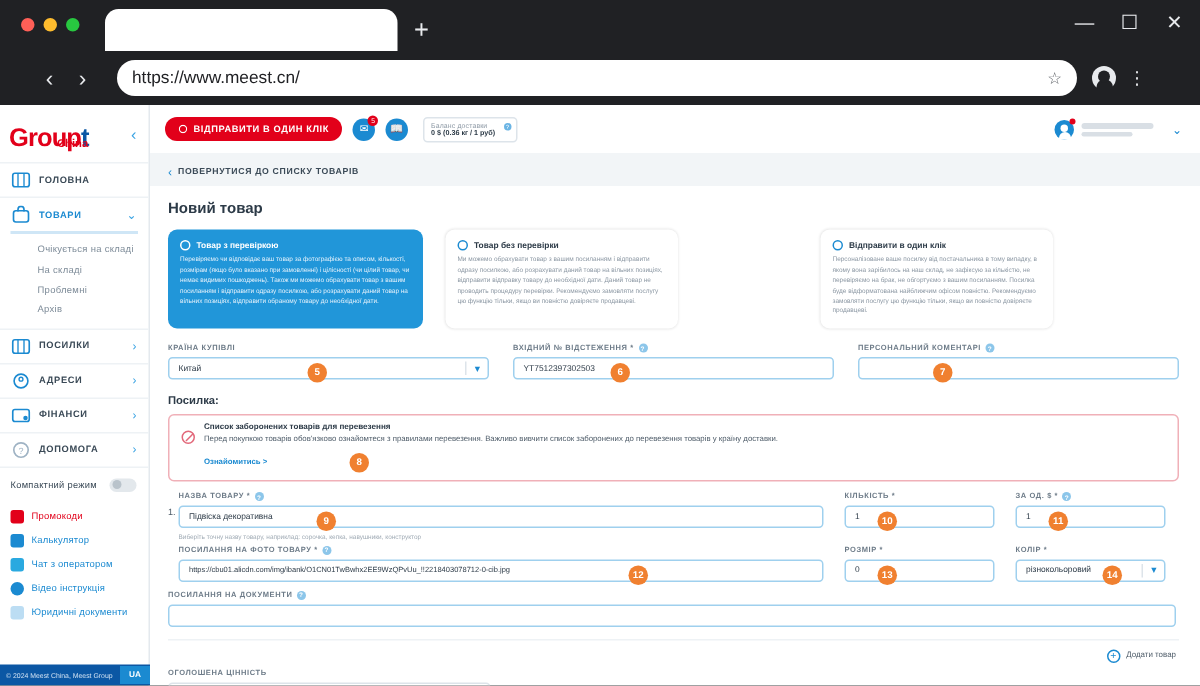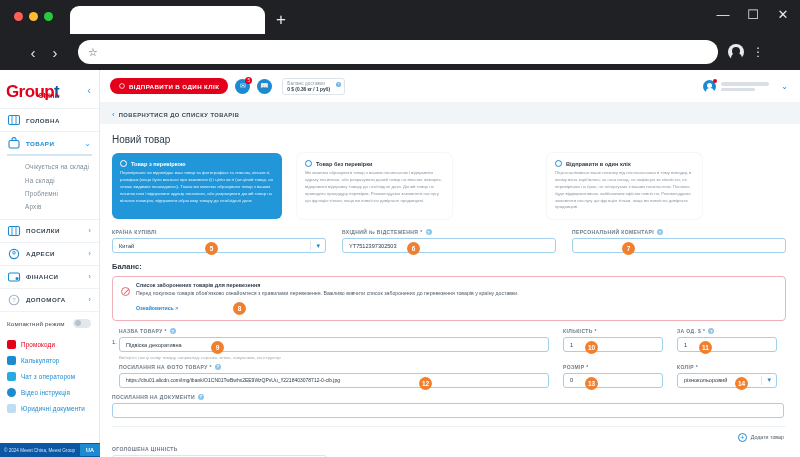--- a/index.html
+++ b/index.html
@@ -149,21 +149,21 @@
   .user-chev { margin-left:12px; color:#1b8ad1; font-size:8px; }
 
   
   .content { position:absolute; left:100px; top:32px; width:700px; height:355px; background:#f2f5f7; overflow:hidden;}
   .backrow { display:flex; align-items:center; padding:8px 0 0 12px; }
   .backrow .bc { color:#1b8ad1; font-size:8px; margin-right:4px; }
   .backrow .bt { font-size:5.8px; color:#3b4a57; font-weight:bold; letter-spacing:.45px; }
   .white-sheet {
     position:absolute; left:0; top:22px; width:700px; height:333px; background:#ffffff;
   }
-  .ptitle { font-size:10px; font-weight:normal; color:#2c3a47; padding:10px 2px 0 12px; }
+  .ptitle { font-size:10px; font-weight:bold; color:#2c3a47; padding:10px 2px 0 12px; }
 
   .cards { display:flex; gap:0; padding:8px 14px 0 12px; }
   .card { border-radius:6px; padding:7px 8px 8px 8px; }
   .card.blue { background:#2196d9; width:170px; }
   .card.plain { background:#ffffff; width:155px; box-shadow:0 0 2px rgba(0,0,0,.12); margin-left:15px;}
   .card-head { display:flex; align-items:center; gap:4px; margin-bottom:3px;}
   .card-ic { width:7px; height:7px; border-radius:50%; border:1.4px solid #ffffff; flex:0 0 7px;}
   .card.plain .card-ic { border-color:#1b8ad1; }
   .card-title { font-size:5.6px; font-weight:bold; color:#ffffff; }
   .card.plain .card-title { color:#2c3a47; }
@@ -236,20 +236,21 @@
       <span class="minimize">—</span>
       <span>☐</span>
       <span>✕</span>
     </div>
   </div>
 
   <div class="omnibar">
     <div class="navbtn first">‹</div>
     <div class="navbtn">›</div>
     <div class="urlbox">
+      <span class="urltext">https://www.meest.cn/</span>
       <span class="star">☆</span>
     </div>
     <div class="avatar-dot"></div>
     <div class="kebab">⋮</div>
   </div>
 
   <div class="page">
 
     <div class="sidebar">
       <div class="logo-wrap">
@@ -442,21 +443,21 @@
               <span>ПЕРСОНАЛЬНИЙ КОМЕНТАРІ</span>
               <span class="hint-i">?</span>
             </div>
             <div class="finput">
               <span></span>
             </div>
             <div class="badge-num" style="left:50px; top:13px;">7</div>
           </div>
         </div>
 
-        <div class="sectitle">Баланс:</div>
+        <div class="sectitle">Посилка:</div>
 
         <div class="warnbox">
           <div class="warn-ic"></div>
           <div style="flex:1;">
             <div class="warn-t1">Список заборонених товарів для перевезення</div>
             <div class="warn-t2">Перед покупкою товарів обов'язково ознайомтеся з правилами перевезення. Важливо вивчити список заборонених до перевезення товарів у країну доставки.</div>
             <span class="warn-link">Ознайомитись &gt;</span>
           </div>
           <div class="badge-num" style="left:120px; bottom:5px;">8</div>
         </div>

